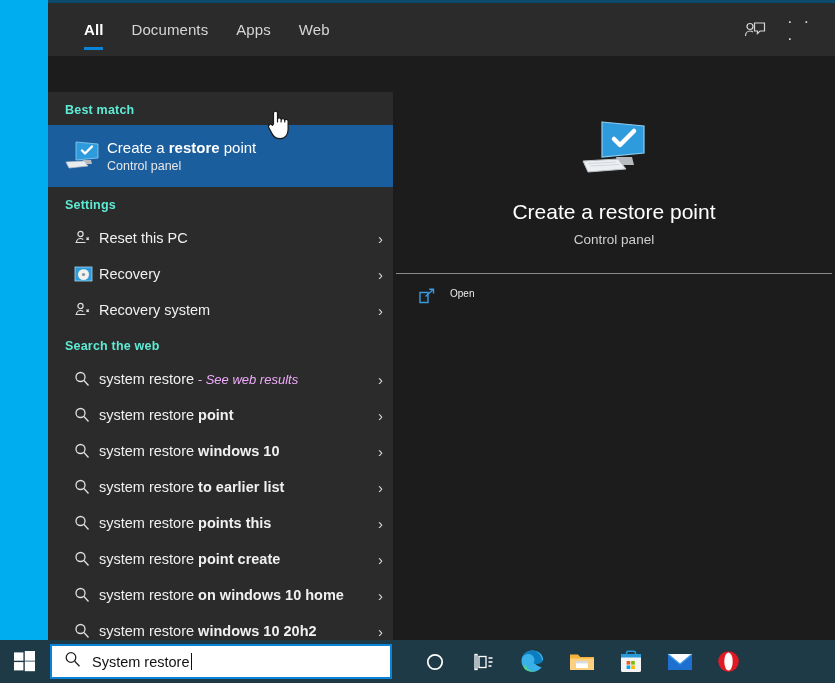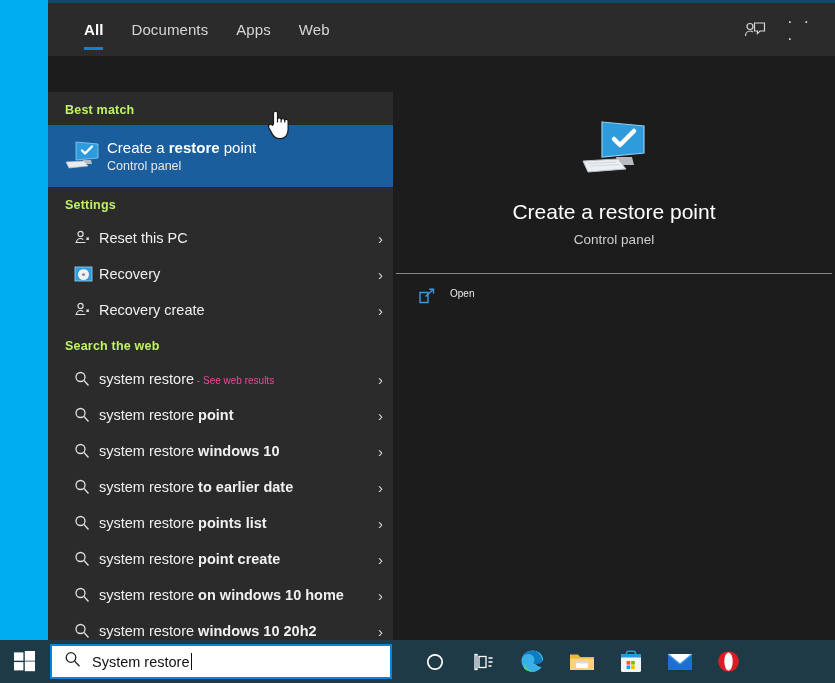--- a/index.html
+++ b/index.html
@@ -61,21 +61,21 @@
   
   .body { flex: 1 1 auto; display: flex; min-height: 0; }
 
   
   .results {
     width: 345px; flex: 0 0 345px;
     background: #2b2b2b;
     overflow: hidden;
   }
   .section-head {
-    color: #bef264; font-size: 12.5px; font-weight: bold;
+    color: #5eead4; font-size: 12.5px; font-weight: bold;
     padding: 11px 0 8px 17px; letter-spacing: .2px;
   }
   .row {
     display: flex; align-items: center;
     height: 36px; padding: 0 10px 0 26px;
     color: #f0f0f0; font-size: 14.5px;
     cursor: default;
   }
   .row .label { flex: 1 1 auto; white-space: nowrap; overflow: hidden; text-overflow: ellipsis; }
   .row .chev { color: #d8d8d8; font-size: 15px; padding-left: 6px; }
@@ -89,21 +89,21 @@
   }
   .bestmatch .bm-ico { width: 42px; flex: 0 0 42px; display: flex; align-items: center; }
   .bestmatch .bm-text { display: flex; flex-direction: column; justify-content: center; gap: 3px; }
   .bm-title { color: #ffffff; font-size: 15px; }
   .bm-title b { font-weight: bold; }
   .bm-sub { color: #e6e6e6; font-size: 12.5px; }
 
   
   .row .q { font-weight: normal; }
   .row .c { font-weight: bold; }
-  .row .seeweb { color: #ec4899; font-size: 10px; font-weight: normal; }
+  .row .seeweb { color: #f0abfc; font-size: 13px; font-weight: normal; font-style: italic; }
 
   
   .preview {
     flex: 1 1 auto; background: #1c1c1c;
     display: flex; flex-direction: column; align-items: stretch;
     padding: 0;
   }
   .prev-hero {
     padding-top: 28px; display: flex; flex-direction: column; align-items: center;
   }
@@ -237,21 +237,21 @@
         </div>
 
         <div class="row">
           <span class="ico">
             <svg width="18" height="16" viewBox="0 0 18 16" fill="none" stroke="#e0e0e0" stroke-width="1.2">
               <circle cx="6.5" cy="4" r="2.6"></circle>
               <path d="M1.5 12.5h10M2.5 12.5c0-2.3 1.8-4 4-4 1 0 2 .4 2.7 1"></path>
               <path d="M12.5 7.5l2.3 2.3M14.8 7.5l-2.3 2.3"></path>
             </svg>
           </span>
-          <span class="label">Recovery create</span>
+          <span class="label">Recovery system</span>
           <span class="chev">›</span>
         </div>
 
         <div class="section-head">Search the web</div>
 
         <div class="row">
           <span class="ico">
             <svg width="16" height="16" viewBox="0 0 16 16" fill="none" stroke="#e0e0e0" stroke-width="1.3">
                 <circle cx="6.5" cy="6" r="4.5"></circle>
                 <path d="M10 9.5 L14.5 14.5"></path>
@@ -283,32 +283,32 @@
           <span class="chev">›</span>
         </div>
 
         <div class="row">
           <span class="ico">
             <svg width="16" height="16" viewBox="0 0 16 16" fill="none" stroke="#e0e0e0" stroke-width="1.3">
                 <circle cx="6.5" cy="6" r="4.5"></circle>
                 <path d="M10 9.5 L14.5 14.5"></path>
               </svg>
           </span>
-          <span class="label"><span class="q">system restore </span><span class="c">to earlier date</span></span>
-          <span class="chev">›</span>
-        </div>
-
-        <div class="row">
-          <span class="ico">
-            <svg width="16" height="16" viewBox="0 0 16 16" fill="none" stroke="#e0e0e0" stroke-width="1.3">
-                <circle cx="6.5" cy="6" r="4.5"></circle>
-                <path d="M10 9.5 L14.5 14.5"></path>
-              </svg>
-          </span>
-          <span class="label"><span class="q">system restore </span><span class="c">points list</span></span>
+          <span class="label"><span class="q">system restore </span><span class="c">to earlier list</span></span>
+          <span class="chev">›</span>
+        </div>
+
+        <div class="row">
+          <span class="ico">
+            <svg width="16" height="16" viewBox="0 0 16 16" fill="none" stroke="#e0e0e0" stroke-width="1.3">
+                <circle cx="6.5" cy="6" r="4.5"></circle>
+                <path d="M10 9.5 L14.5 14.5"></path>
+              </svg>
+          </span>
+          <span class="label"><span class="q">system restore </span><span class="c">points this</span></span>
           <span class="chev">›</span>
         </div>
 
         <div class="row">
           <span class="ico">
             <svg width="16" height="16" viewBox="0 0 16 16" fill="none" stroke="#e0e0e0" stroke-width="1.3">
                 <circle cx="6.5" cy="6" r="4.5"></circle>
                 <path d="M10 9.5 L14.5 14.5"></path>
               </svg>
           </span>

